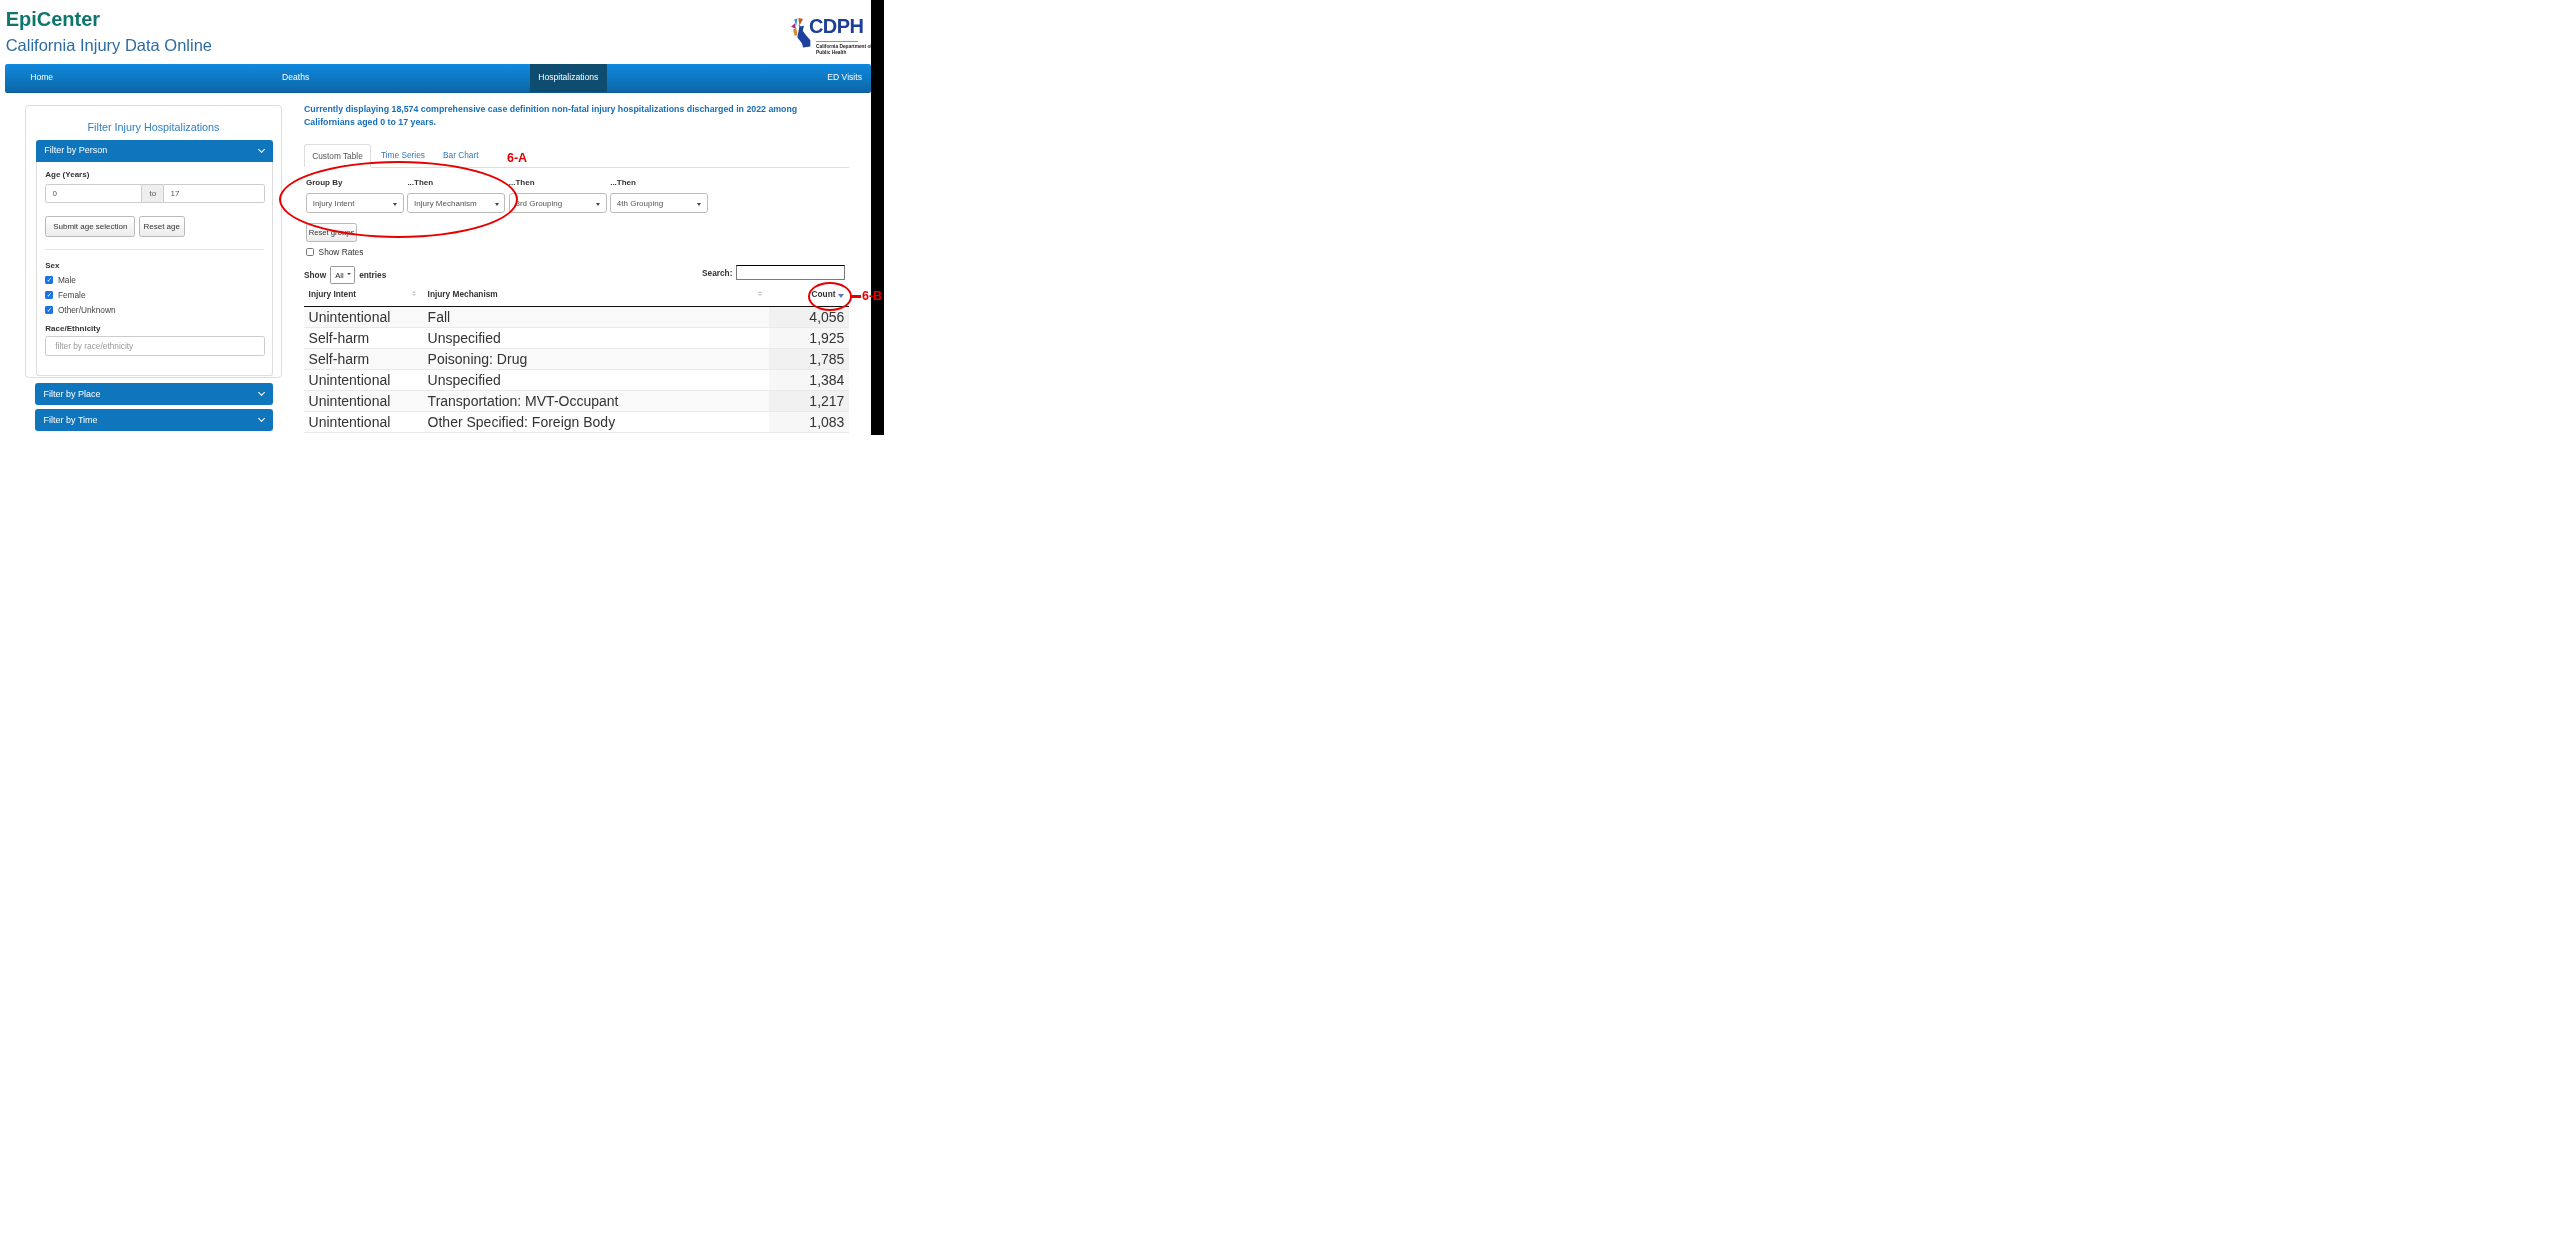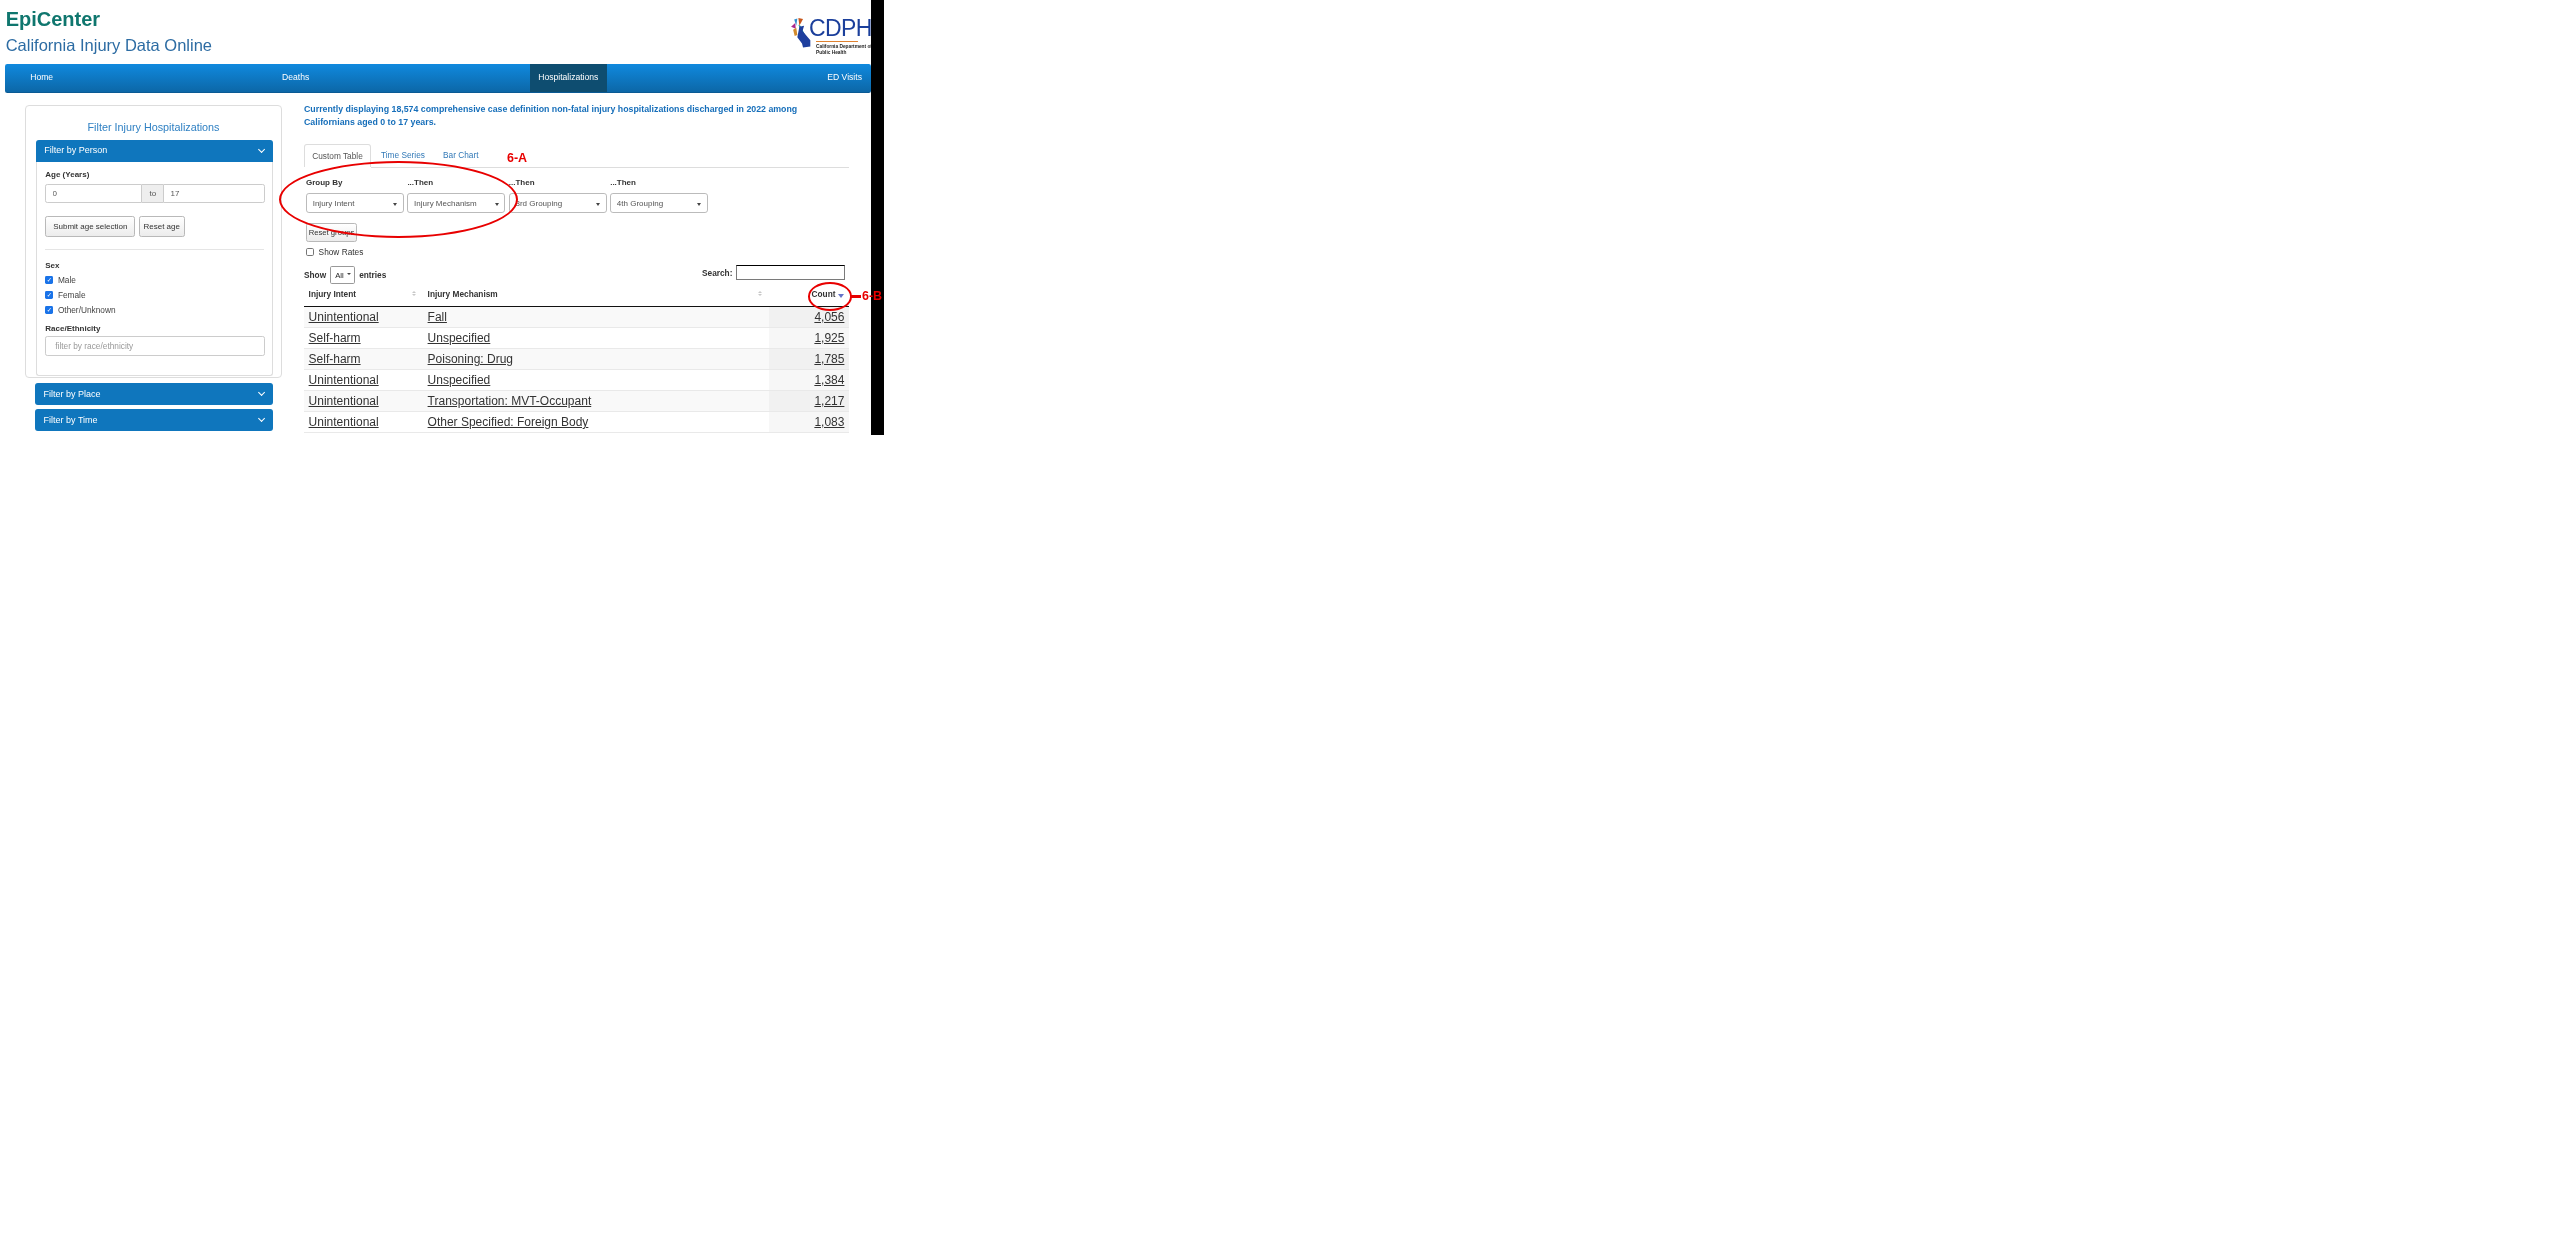--- a/index.html
+++ b/index.html
@@ -8,21 +8,21 @@
     position:relative; width:894px; height:435px; overflow:hidden;
     background:#fff; font-family:"Liberation Sans","DejaVu Sans",sans-serif;
   }
 
   
   .app-title   { position:absolute; left:5.7px; top:8px; font-size:20px; font-weight:bold; color:#0f766e; }
   .app-subtitle{ position:absolute; left:5.7px; top:36px; font-size:16.5px; font-weight:400; color:#2d6ca3; }
 
   .logo { position:absolute; left:786px; top:4.6px; width:78px; height:55px; }
   .logo-shape { position:absolute; left:2.9px; top:12.5px; width:26px; height:33px; }
-  .logo-cdph  { position:absolute; left:23px; top:10.3px; font-size:23px; font-weight:normal; color:#1b3f9b; letter-spacing:-0.6px; }
+  .logo-cdph  { position:absolute; left:23px; top:10.3px; font-size:20px; font-weight:bold; color:#1b3f9b; letter-spacing:-0.6px; }
   .logo-rule  { position:absolute; left:30px; top:36px; width:42px; height:1.1px; background:#e0812f; }
   .logo-org   { position:absolute; left:30px; top:39px; font-size:4.8px; font-weight:bold; color:#1d1d1d; line-height:1.3; white-space:nowrap; }
 
   
   .navbar {
     position:absolute; left:4.6px; top:64px; width:866px; height:29px;
     background:linear-gradient(180deg,#1089de 0%,#0c67a7 100%);
     border-radius:2.3px; border-bottom:1.7px solid #0a5a94;
     display:flex; align-items:stretch; padding-left:17px;justify-content:space-between;
   }
@@ -139,21 +139,21 @@
     border:1.1px solid #7a7a7a; border-top-color:#000;
   }
 
   
   table.dt { position:absolute; left:304px; top:284px; width:545px; border-collapse:collapse; table-layout:fixed; }
   table.dt th {
     text-align:left; font-size:8.3px; font-weight:bold; color:#333;
     padding:5.1px 4.6px 6.8px 4.6px; border-bottom:1.1px solid #111; position:relative; cursor:pointer;
   }
   table.dt th.col-count { text-align:right; }
-  table.dt td { font-size:12px; color:#333; padding:0 4.6px; height:21px; border-top:1.1px solid #e9e9e9;text-decoration:underline; }
+  table.dt td { font-size:14px; color:#333; padding:0 4.6px; height:21px; border-top:1.1px solid #e9e9e9; }
   table.dt tbody tr:first-child td { border-top:none; }
   table.dt tbody tr:last-child td { border-bottom:1.1px solid #e9e9e9; }
   table.dt tbody tr:nth-child(odd) { background:#f9f9f9; }
   table.dt td.col-count { text-align:right; background:rgba(0,0,0,0.032); }
   .sort-both { position:absolute; right:5.7px; top:7.4px; width:5.1px; }
   .sort-both .up {
     width:0; height:0; border-left:2.6px solid transparent; border-right:2.6px solid transparent;
     border-bottom:2.9px solid #c8c8c8; margin-bottom:1.1px;
   }
   .sort-both .down {

